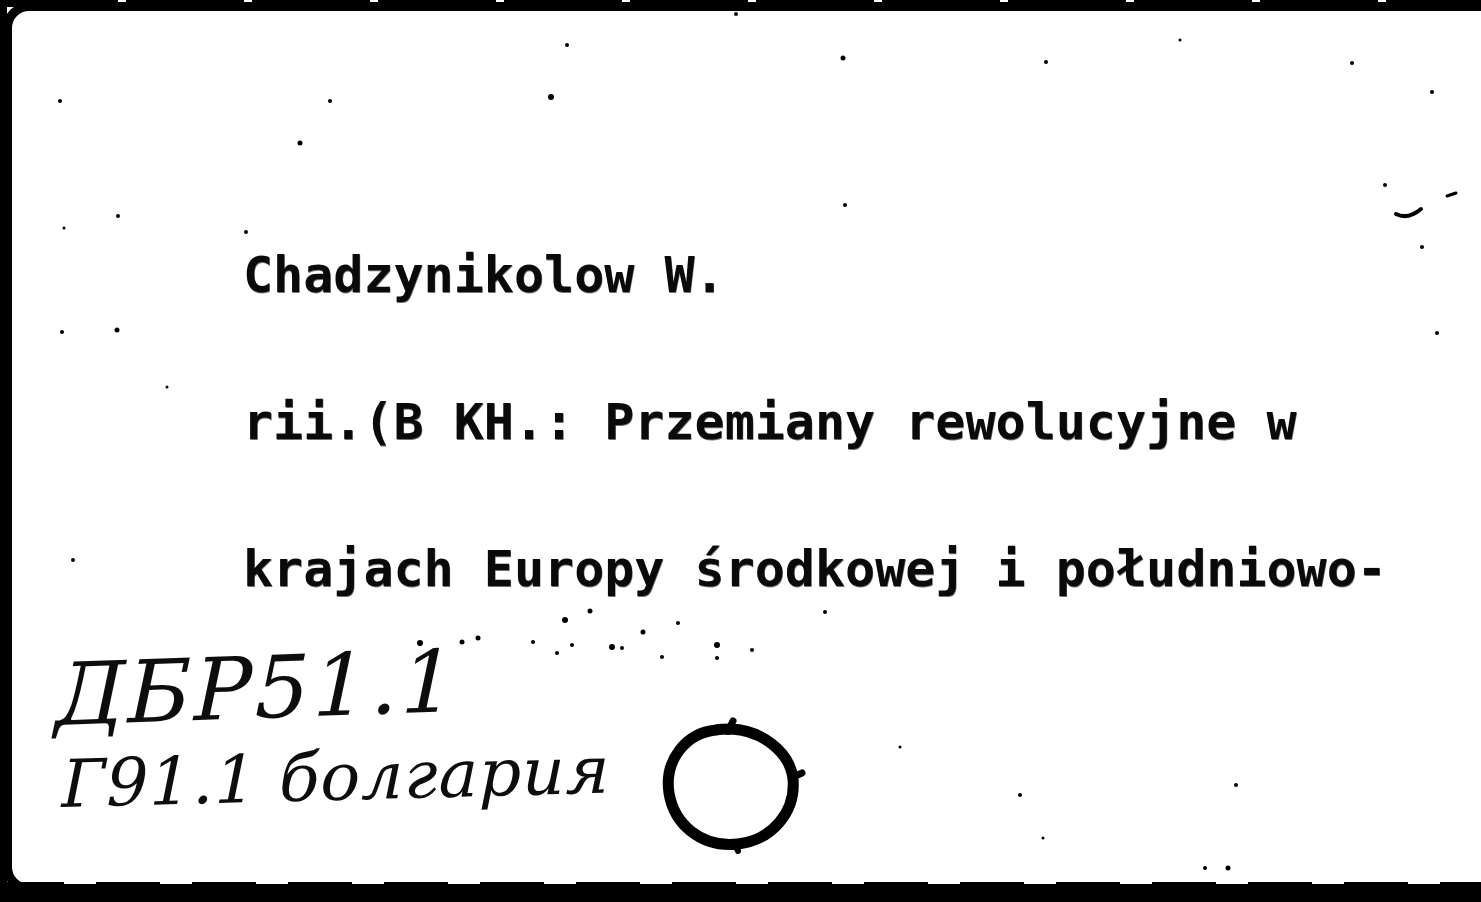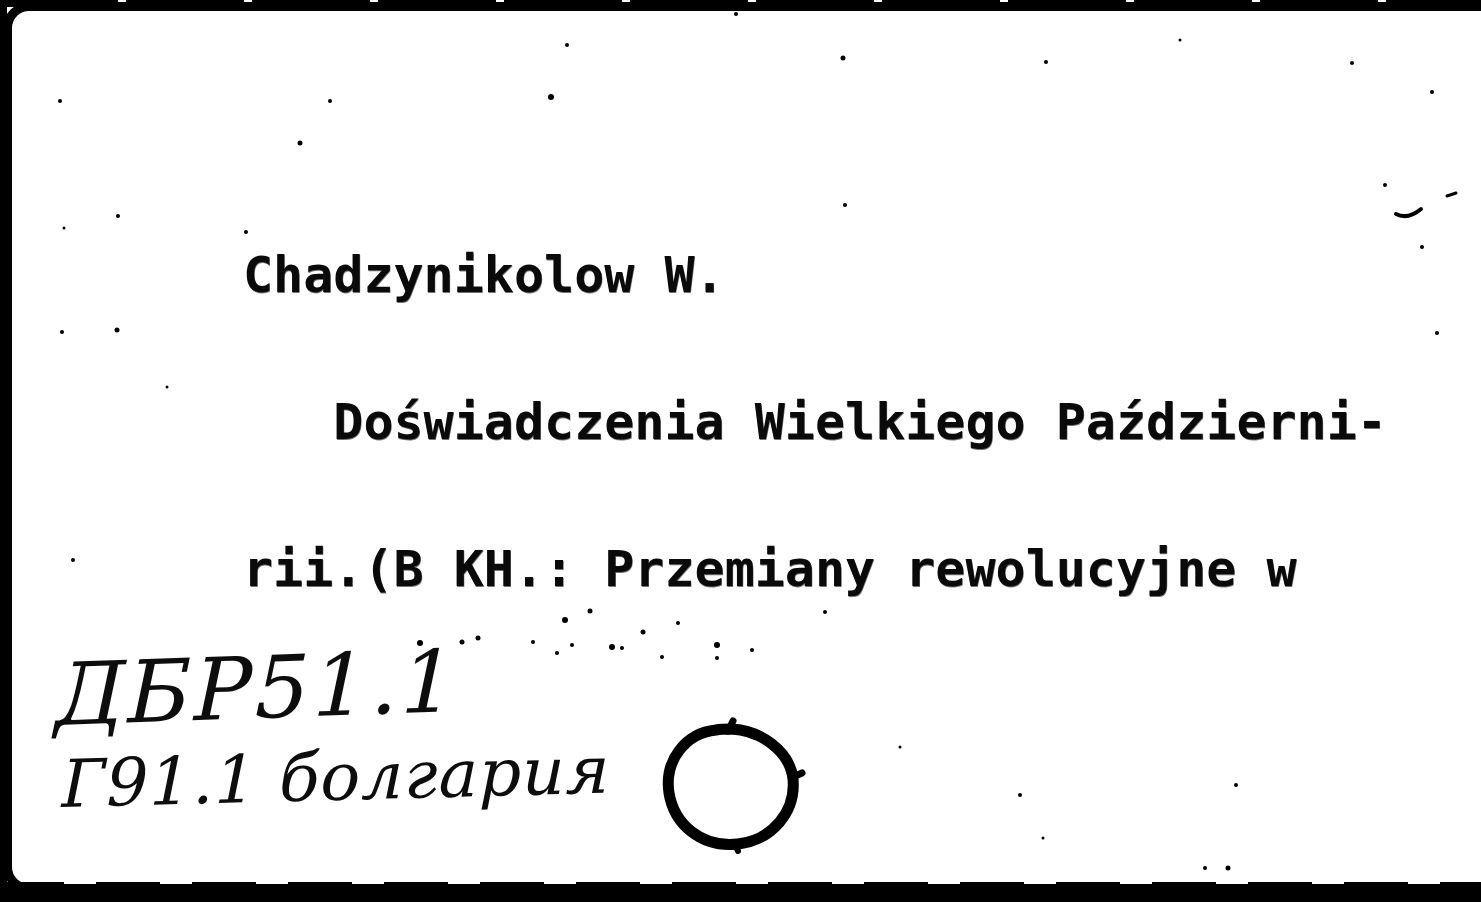--- a/index.html
+++ b/index.html
@@ -111,22 +111,22 @@
   <div class="edge-top"></div>
   <div class="edge-bottom-dash"></div>
   <div class="edge-bottom"></div>
   <div class="edge-left"></div>
   <div class="edge-right"></div>
 
   <div class="card-frame"></div>
 
   <div class="typed-block">
     <div class="typed-line">Chadzynikolow W.</div>
-    <div class="typed-line">   Doświadczenia Wielkiego Październi-</div>
     <div class="typed-line">rii.(В КН.: Przemiany rewolucyjne w</div>
+    <div class="typed-line">krajach Europy środkowej i południowo-</div>
     
     
     
   </div>
 
   <div class="handwriting call-number-1">ДБР51.1</div>
   <div class="handwriting call-number-2">Г91.1 болгария</div>
 
   <svg class="mark-svg" width="1481" height="902" viewBox="0 0 1481 902" aria-hidden="true">
     <path d="M 731 729

